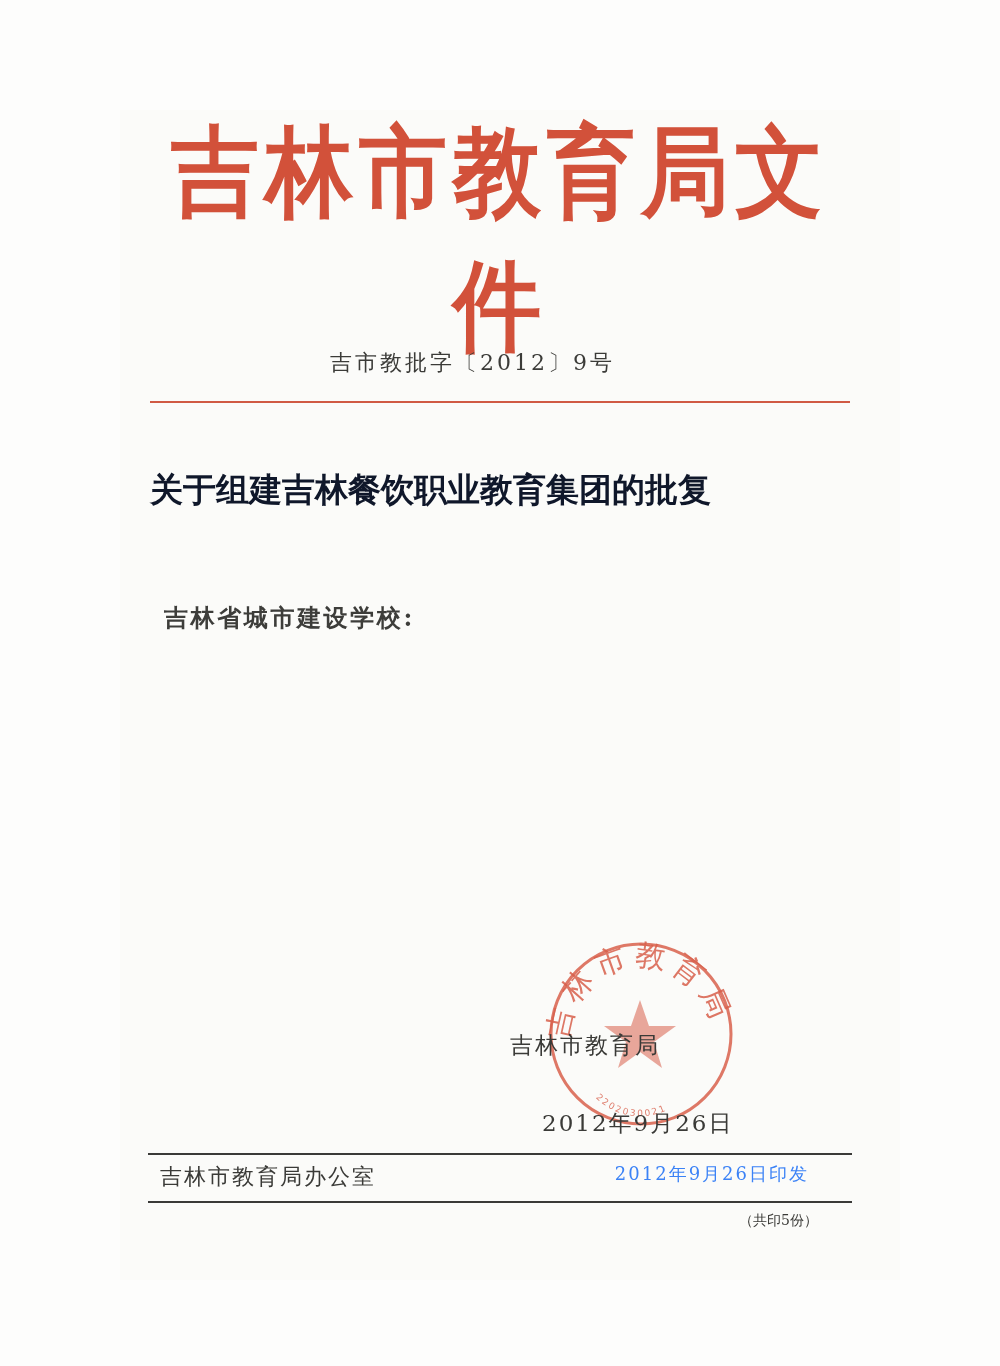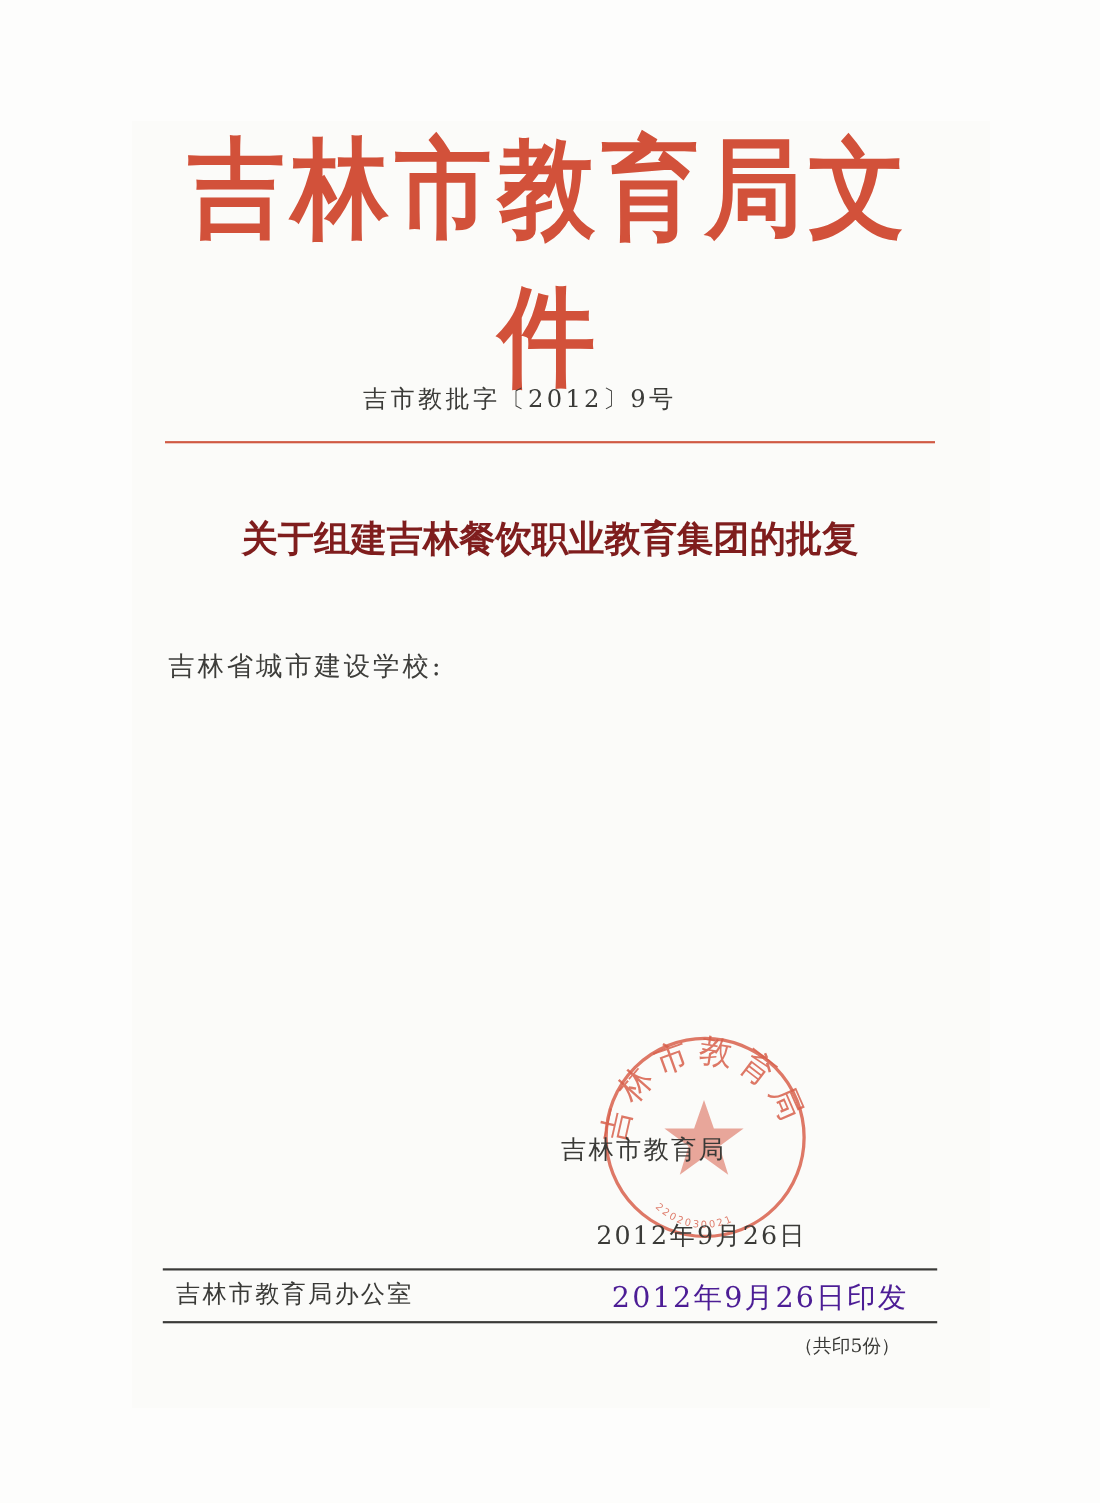--- a/index.html
+++ b/index.html
@@ -22,28 +22,28 @@
   }
   .doc-number {
     position:absolute; left:330px; top:348px; width:340px;
     text-align:left; font-size:22px; letter-spacing:3px; color:#3b3b38;
   }
   .red-rule {
     position:absolute; left:150px; top:401px; width:700px; height:2px;
     background:#d05a44;
   }
   .doc-title {
-    position:absolute; left:150px; top:468px; width:700px; text-align:center;
-    font-size:33px; font-weight:bold; color:#7f1d1d; letter-spacing:0px;
+    position:absolute; left:150px; top:468px; width:700px; 
+    font-size:33px; font-weight:bold; color:#0f172a; letter-spacing:0px;
   }
   .body-text {
     position:absolute; left:148px; top:576px; width:700px;
     font-size:24px; line-height:51px; letter-spacing:2.6px; color:#3d3d3a;
   }
-  .body-text p { margin:5px; }
+  .body-text p { margin:16px;font-weight:bold; }
   .indent { text-indent:48px; }
   .stamp {
     position:absolute; left:540px; top:938px; width:200px; height:192px;
   }
   .signature {
     position:absolute; left:510px; top:1030px; font-size:23px;
     letter-spacing:2px; color:#3a3a37;
   }
   .sign-date {
     position:absolute; left:542px; top:1076px; font-size:23px;
@@ -55,25 +55,25 @@
   }
   .rule-bottom {
     position:absolute; left:148px; top:1201px; width:704px; height:2px;
     background:#3a3a38;
   }
   .issuer {
     position:absolute; left:160px; top:1162px; font-size:22px;
     letter-spacing:2px; color:#3a3a37;text-align:center;
   }
   .issue-date {
-    position:absolute; right:174px; top:1162px; font-size:26px;
-    letter-spacing:2px; color:#4c1d95;
+    position:absolute; right:191px; top:1162px; font-size:18px;
+    letter-spacing:2px; color:#3b82f6;
   }
   .copies {
-    position:absolute; right:182px; top:1212px; font-size:17px;
+    position:absolute; right:182px; top:1212px; font-size:14px;
     color:#3a3a37;
   }
 </style>
 </head>
 <body>
 
 <div class="page-tint"></div>
 
 <div class="header-title">吉林市教育局文件</div>
 

